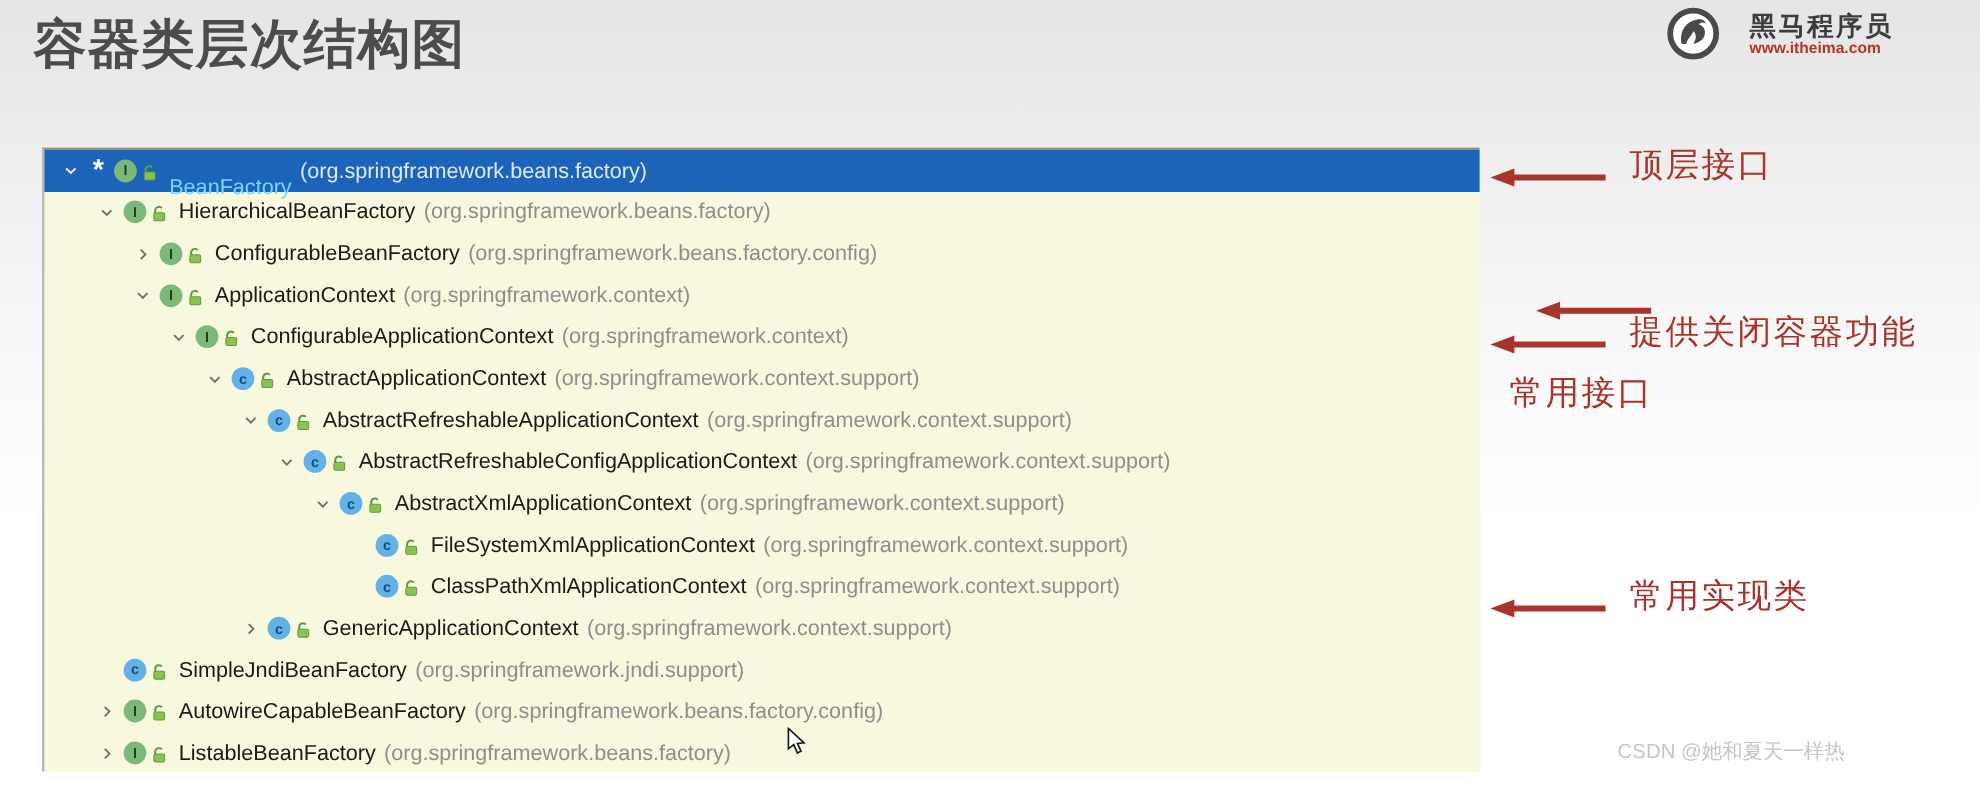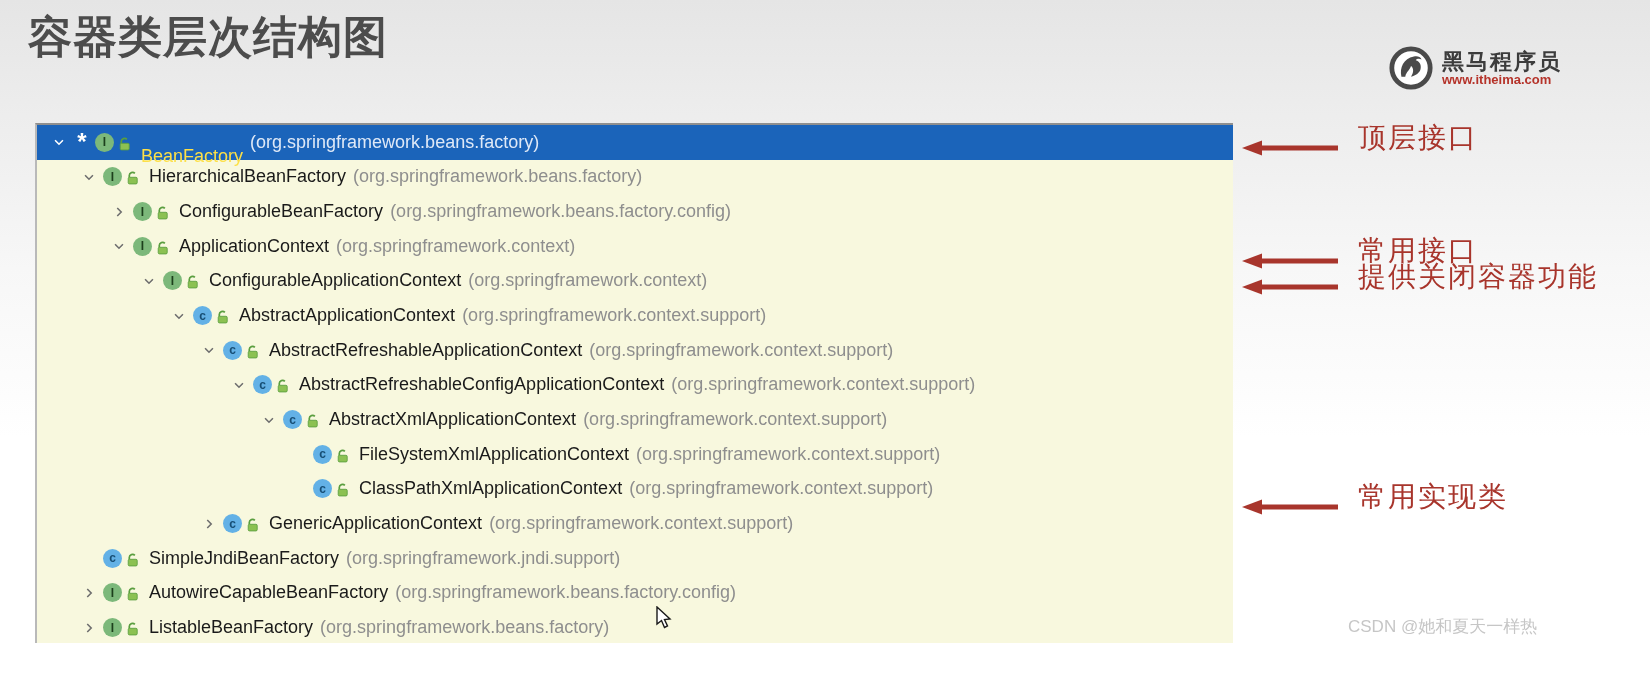--- a/index.html
+++ b/index.html
@@ -10,21 +10,21 @@
     position:relative;
   }
 
   
   .page-title {
     position:absolute; left:28px; top:8px;
     font-size:44px; font-weight:bold; color:#4c4c4c; letter-spacing:1px;
   }
   .logo {
     position:absolute; left:1388px; top:5px;
-    display:flex; align-items:center; gap:8px;margin-top:40px;
+    display:flex; align-items:center; gap:24px;
   }
   .logo .ring { width:46px; height:46px; }
   .logo-text { display:flex; flex-direction:column; line-height:1.05; }
   .logo-brand { font-size:22px; font-weight:bold; color:#3c3c3c; letter-spacing:2px; }
   .logo-url { font-size:13px; font-weight:bold; color:#b5332a; }
 
   
   .tree-panel {
     position:absolute; left:35px; top:123px; width:1198px; height:520px;
     background:#f8f8de;
@@ -49,21 +49,21 @@
   .type-icon {
     width:19px; height:19px; border-radius:50%; flex:0 0 19px;
     display:inline-flex; align-items:center; justify-content:center;
     font-size:12px; font-weight:bold; margin-left:2px;
   }
   .type-icon.iface { background:#7cb87a; color:#1c3f1c; }
   .type-icon.cls   { background:#63b1e6; color:#174e75; }
   .lock { width:15px; height:15px; margin:0 9px 0 3px; flex:0 0 15px; }
   .row-name { margin-right:7px; }
   .tree-row .row-pkg { color:#8e8e8e; }
-  .tree-row.selected .row-name { color:#fde047;margin-top:28px; }
+  .tree-row.selected .row-name { color:#7dd3fc;margin-top:28px; }
   .tree-row.selected .row-pkg { color:#dfe9f7; }
 
   
   .annotation {
     position:absolute; left:1240px; height:34px;
     display:flex; align-items:flex-end;
   }
   .annotation .arrow { width:100px; height:18px; flex:0 0 100px; }
   .annotation .ann-label {
     margin-left:18px; font-size:28px; color:#a8352c; letter-spacing:2px; white-space:nowrap;
@@ -295,21 +295,21 @@
   </div>
 
 <div id="annotations">
     <div class="annotation" style="top: 123.333px;">
       <svg class="arrow" viewBox="0 0 100 18">
         <line x1="98" y1="9" x2="18" y2="9" stroke="#a8352c" stroke-width="5"></line>
         <polygon points="2,9 22,1.5 22,16.5" fill="#a8352c"></polygon>
       </svg>
       <span class="ann-label">顶层接口</span>
     </div>
-    <div class="annotation" style="top: 236px;">
+    <div class="annotation" style="top: 209px; flex-direction: column;">
       <svg class="arrow" viewBox="0 0 100 18">
         <line x1="98" y1="9" x2="18" y2="9" stroke="#a8352c" stroke-width="5"></line>
         <polygon points="2,9 22,1.5 22,16.5" fill="#a8352c"></polygon>
       </svg>
       <span class="ann-label">常用接口</span>
     </div>
     <div class="annotation" style="top: 262px; font-family: Liberation Serif, serif;">
       <svg class="arrow" viewBox="0 0 100 18">
         <line x1="98" y1="9" x2="18" y2="9" stroke="#a8352c" stroke-width="5"></line>
         <polygon points="2,9 22,1.5 22,16.5" fill="#a8352c"></polygon>

